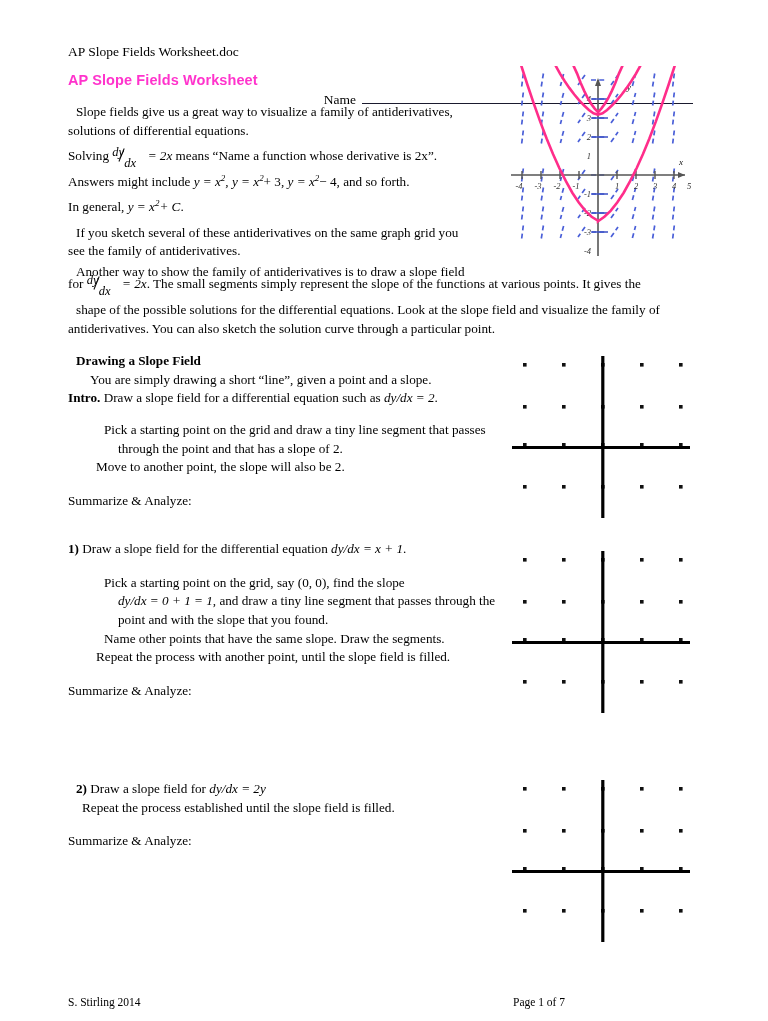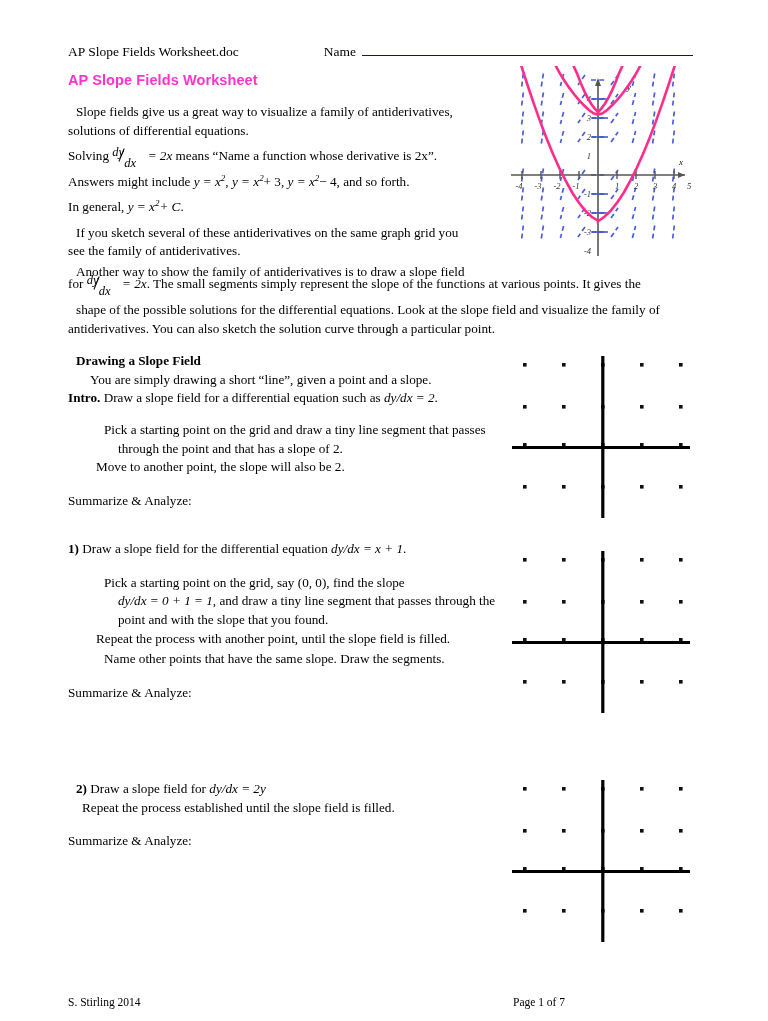--- a/index.html
+++ b/index.html
@@ -34,20 +34,21 @@
   }
   .doc-filename {
     font-size: 13.5px;
     white-space: nowrap;
   }
   .name-block {
     margin-left: 85px;
     display: flex;
     align-items: baseline;
     flex: 1;
+    margin-top: 48px;
   }
   .name-label {
     font-size: 13.5px;
     white-space: nowrap;
   }
   .name-rule {
     flex: 1;
     border-bottom: 1px solid #1a1a2e;
     margin-left: 6px;
     height: 11px;
@@ -382,22 +383,22 @@
     <p>
       <span class="bold">1)</span>
       <span>Draw a slope field for the differential equation</span>
       <span class="mi">dy/dx = x + 1</span><span>.</span>
     </p>
     <p class="indent2 tight" style="margin-top:16px">Pick a starting point on the grid, say (0, 0), find the slope</p>
     <p class="indent3 tight">
       <span class="mi">dy/dx = 0 + 1 = 1</span><span>, and draw a tiny line segment that passes through the</span>
     </p>
     <p class="indent3 tight">point and with the slope that you found.</p>
+    <p class="indent2 tight">Name other points that have the same slope.  Draw the segments.</p>
     <p class="indent2">Repeat the process with another point, until the slope field is filled.</p>
-    <p class="indent2 tight">Name other points that have the same slope.  Draw the segments.</p>
     <p class="sum">Summarize &amp; Analyze:</p>
   </div>
 
   <div class="sec sec-two">
     <p class="tight">
       <span class="bold">2)</span>
       <span>Draw a slope field for</span>
       <span class="mi">dy/dx = 2y</span>
     </p>
     <p class="indent1">Repeat the process established until the slope field is filled.</p>

